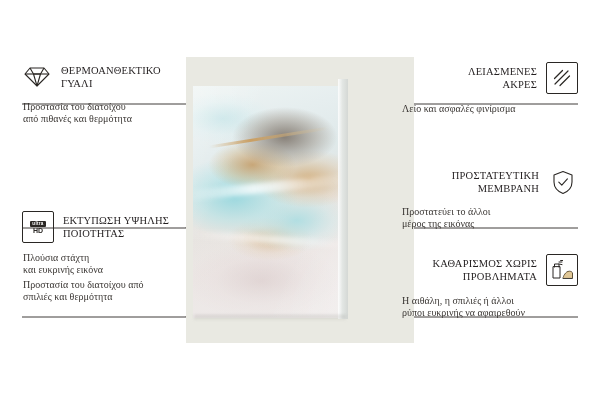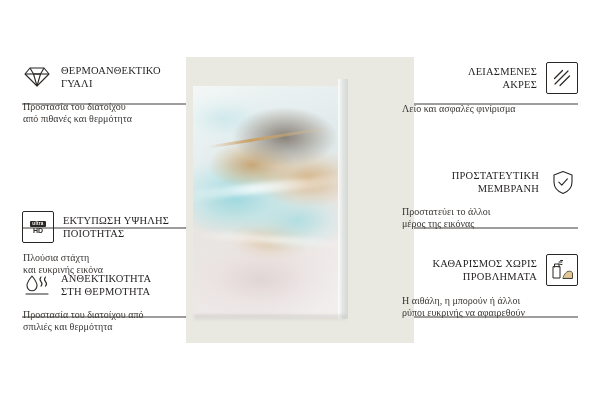--- a/index.html
+++ b/index.html
@@ -248,36 +248,20 @@
         <div>ΠΟΙΟΤΗΤΑΣ</div>
       </div>
     </div>
     <div class="desc">
       <div>Πλούσια στάχτη</div>
       <div>και ευκρινής εικόνα</div>
     </div>
   </div>
 
   <div class="feature left" style="left:22px; top:270px;">
-    <div class="head">
-      <div class="icon-box">
-        <svg width="26" height="24" viewBox="0 0 26 24">
-          <g fill="none" stroke="#2a2724" stroke-width="1.1" stroke-linecap="round" stroke-linejoin="round">
-            <path d="M8,3 C8,3 3,9 3,12.5 C3,15.5 5.3,17.8 8,17.8 C10.7,17.8 13,15.5 13,12.5 C13,9 8,3 8,3 Z"></path>
-            <path d="M17,4 C15.6,5.6 15.6,7 17,8.6 C18.4,10.2 18.4,11.6 17,13.2"></path>
-            <path d="M21.5,4 C20.1,5.6 20.1,7 21.5,8.6 C22.9,10.2 22.9,11.6 21.5,13.2"></path>
-            <path d="M2,21 L24,21"></path>
-          </g>
-        </svg>
-      </div>
-      <div class="title">
-        <div>ΑΝΘΕΚΤΙΚΟΤΗΤΑ</div>
-        <div>ΣΤΗ ΘΕΡΜΟΤΗΤΑ</div>
-      </div>
-    </div>
     <div class="desc">
       <div>Προστασία του διατοίχου από</div>
       <div>σπιλιές και θερμότητα</div>
     </div>
   </div>
 
   <div class="feature right" style="left:402px; top:62px;">
     <div class="head">
       <div class="icon-box boxed">
         <svg width="22" height="22" viewBox="0 0 22 22">
@@ -331,18 +315,18 @@
           </g>
           <path d="M13,19 L22.5,19 L22.5,14 C22.5,14 21.5,11.5 18,12.5 C14.5,13.5 13,19 13,19 Z" fill="#cfa95f" opacity="0.65"></path>
         </svg>
       </div>
       <div class="title">
         <div>ΚΑΘΑΡΙΣΜΟΣ ΧΩΡΙΣ</div>
         <div>ΠΡΟΒΛΗΜΑΤΑ</div>
       </div>
     </div>
     <div class="desc">
-      <div>Η αιθάλη, η μπορούν ή άλλοι</div>
+      <div>Η αιθάλη, η σπιλιές ή άλλοι</div>
       <div>ρύποι ευκρινής να αφαιρεθούν</div>
     </div>
   </div>
 
 </div>
 
 </body></html>

